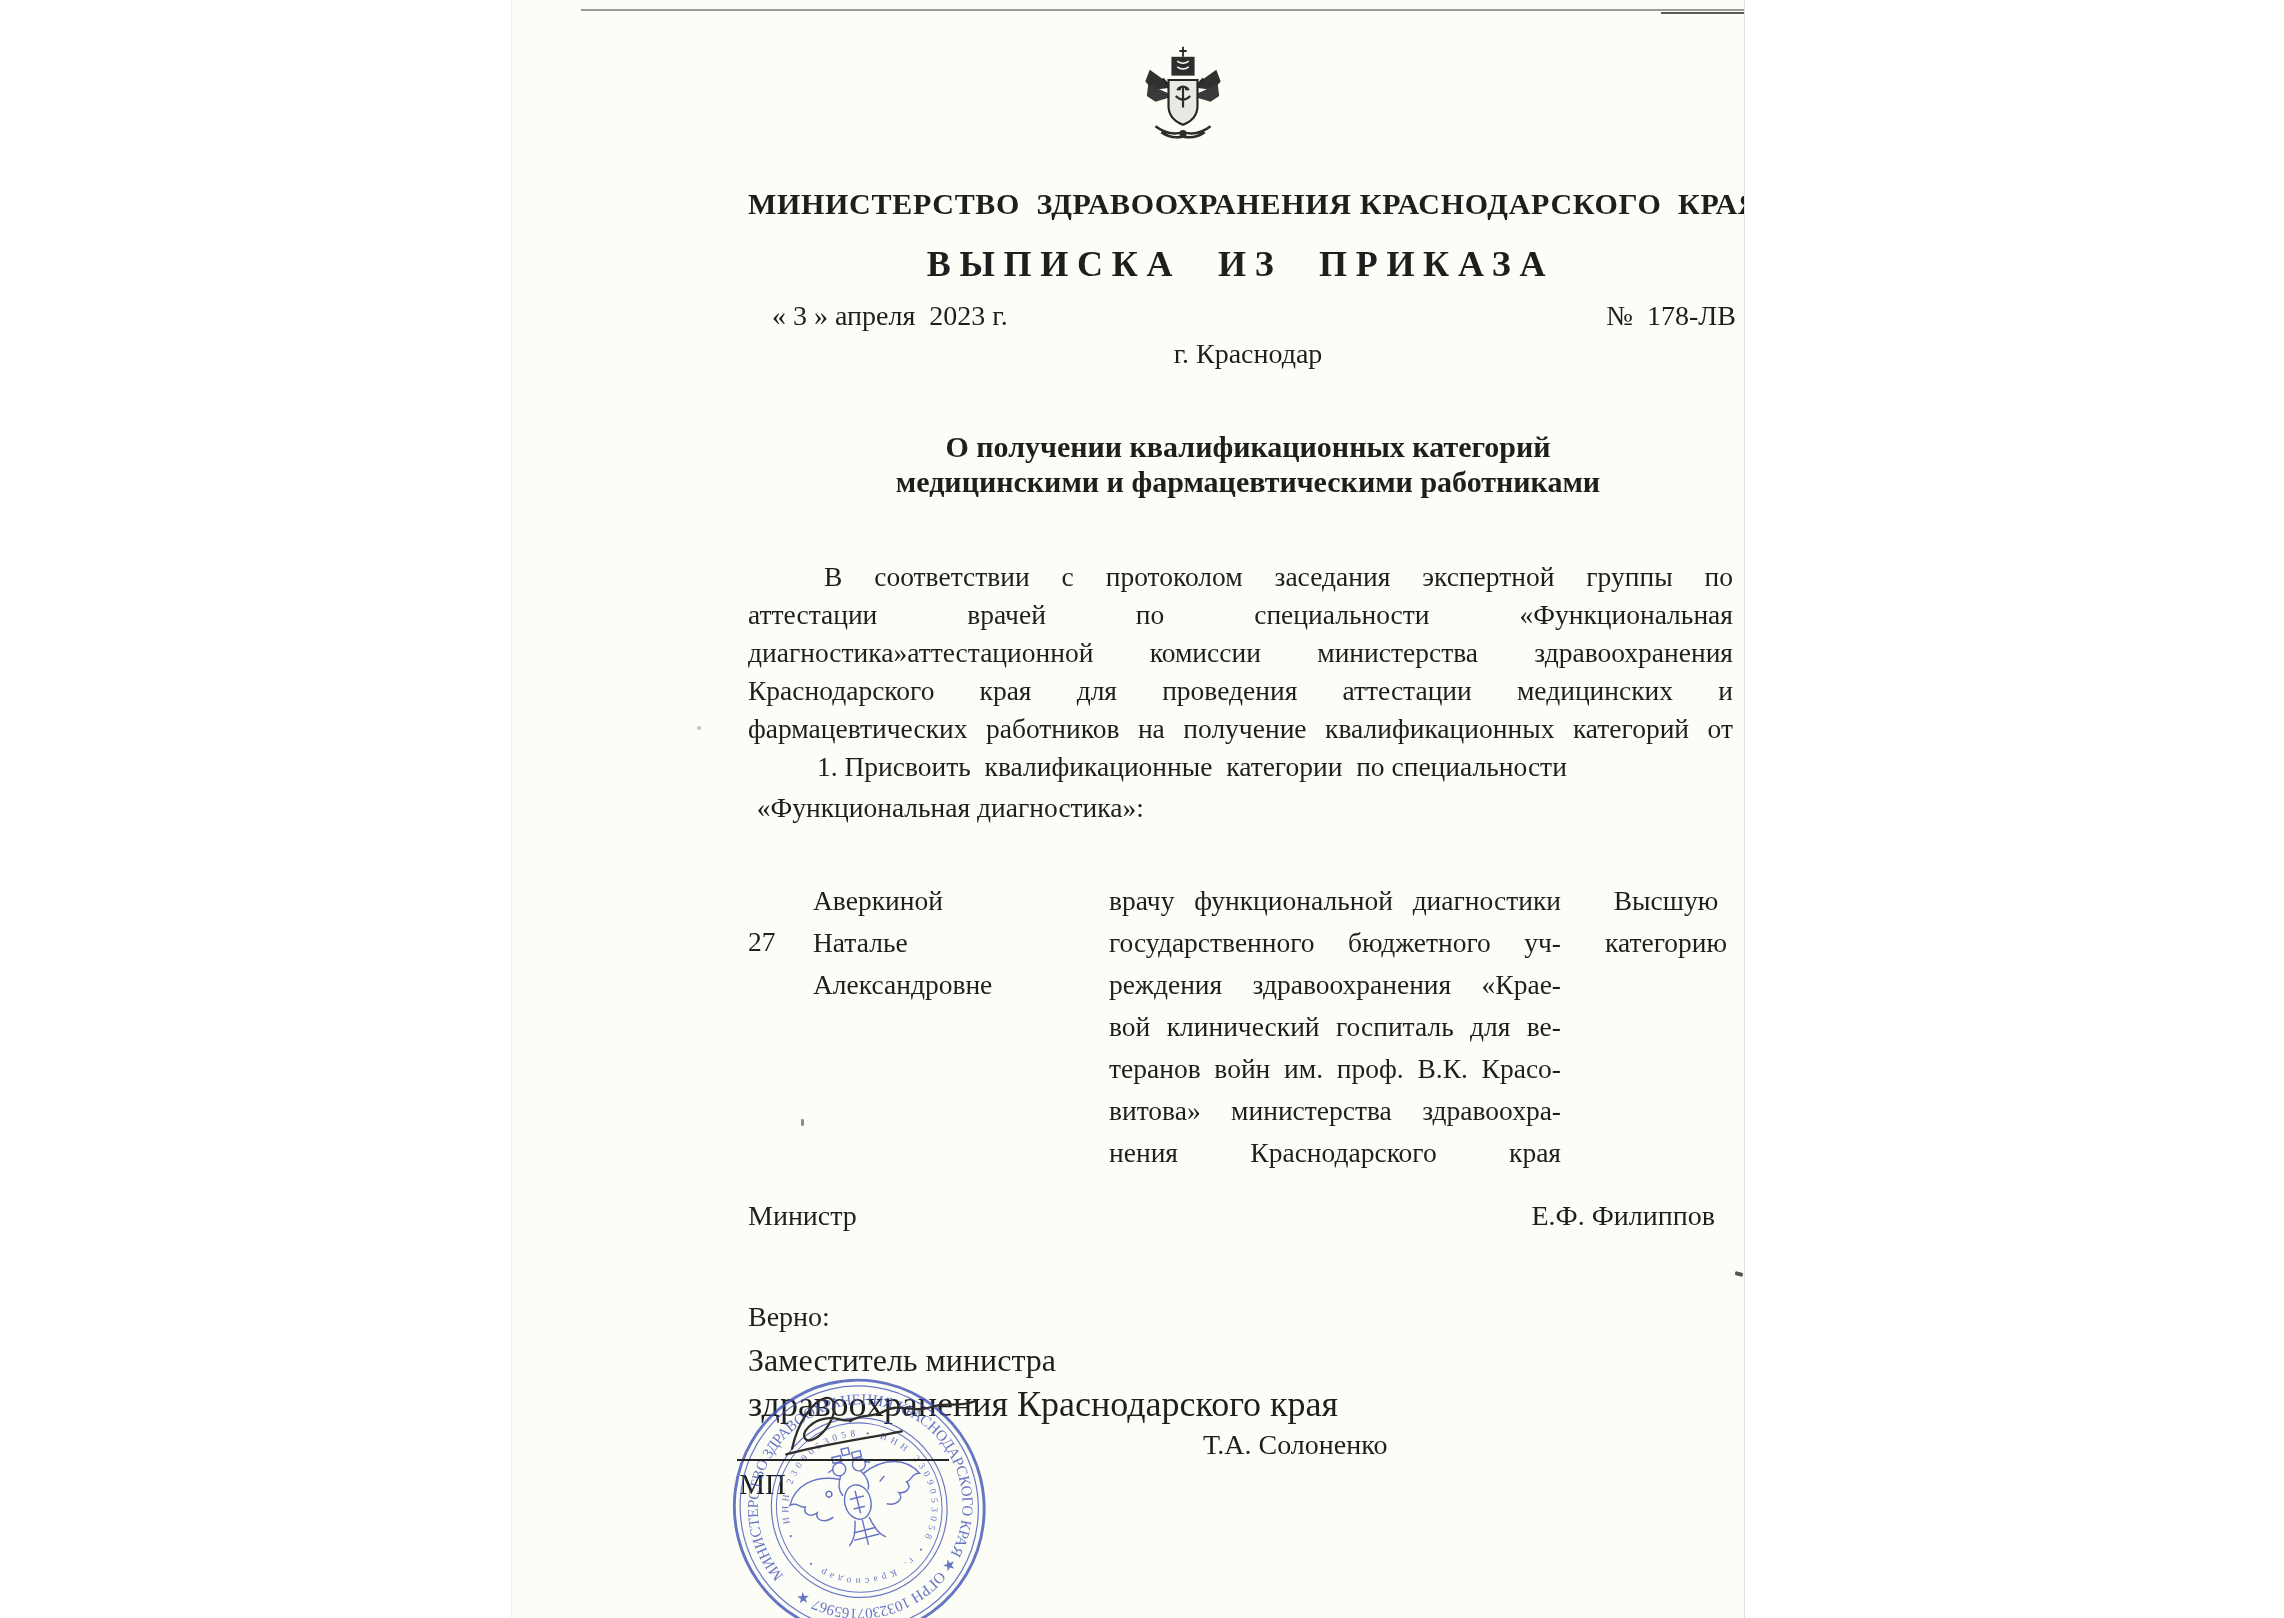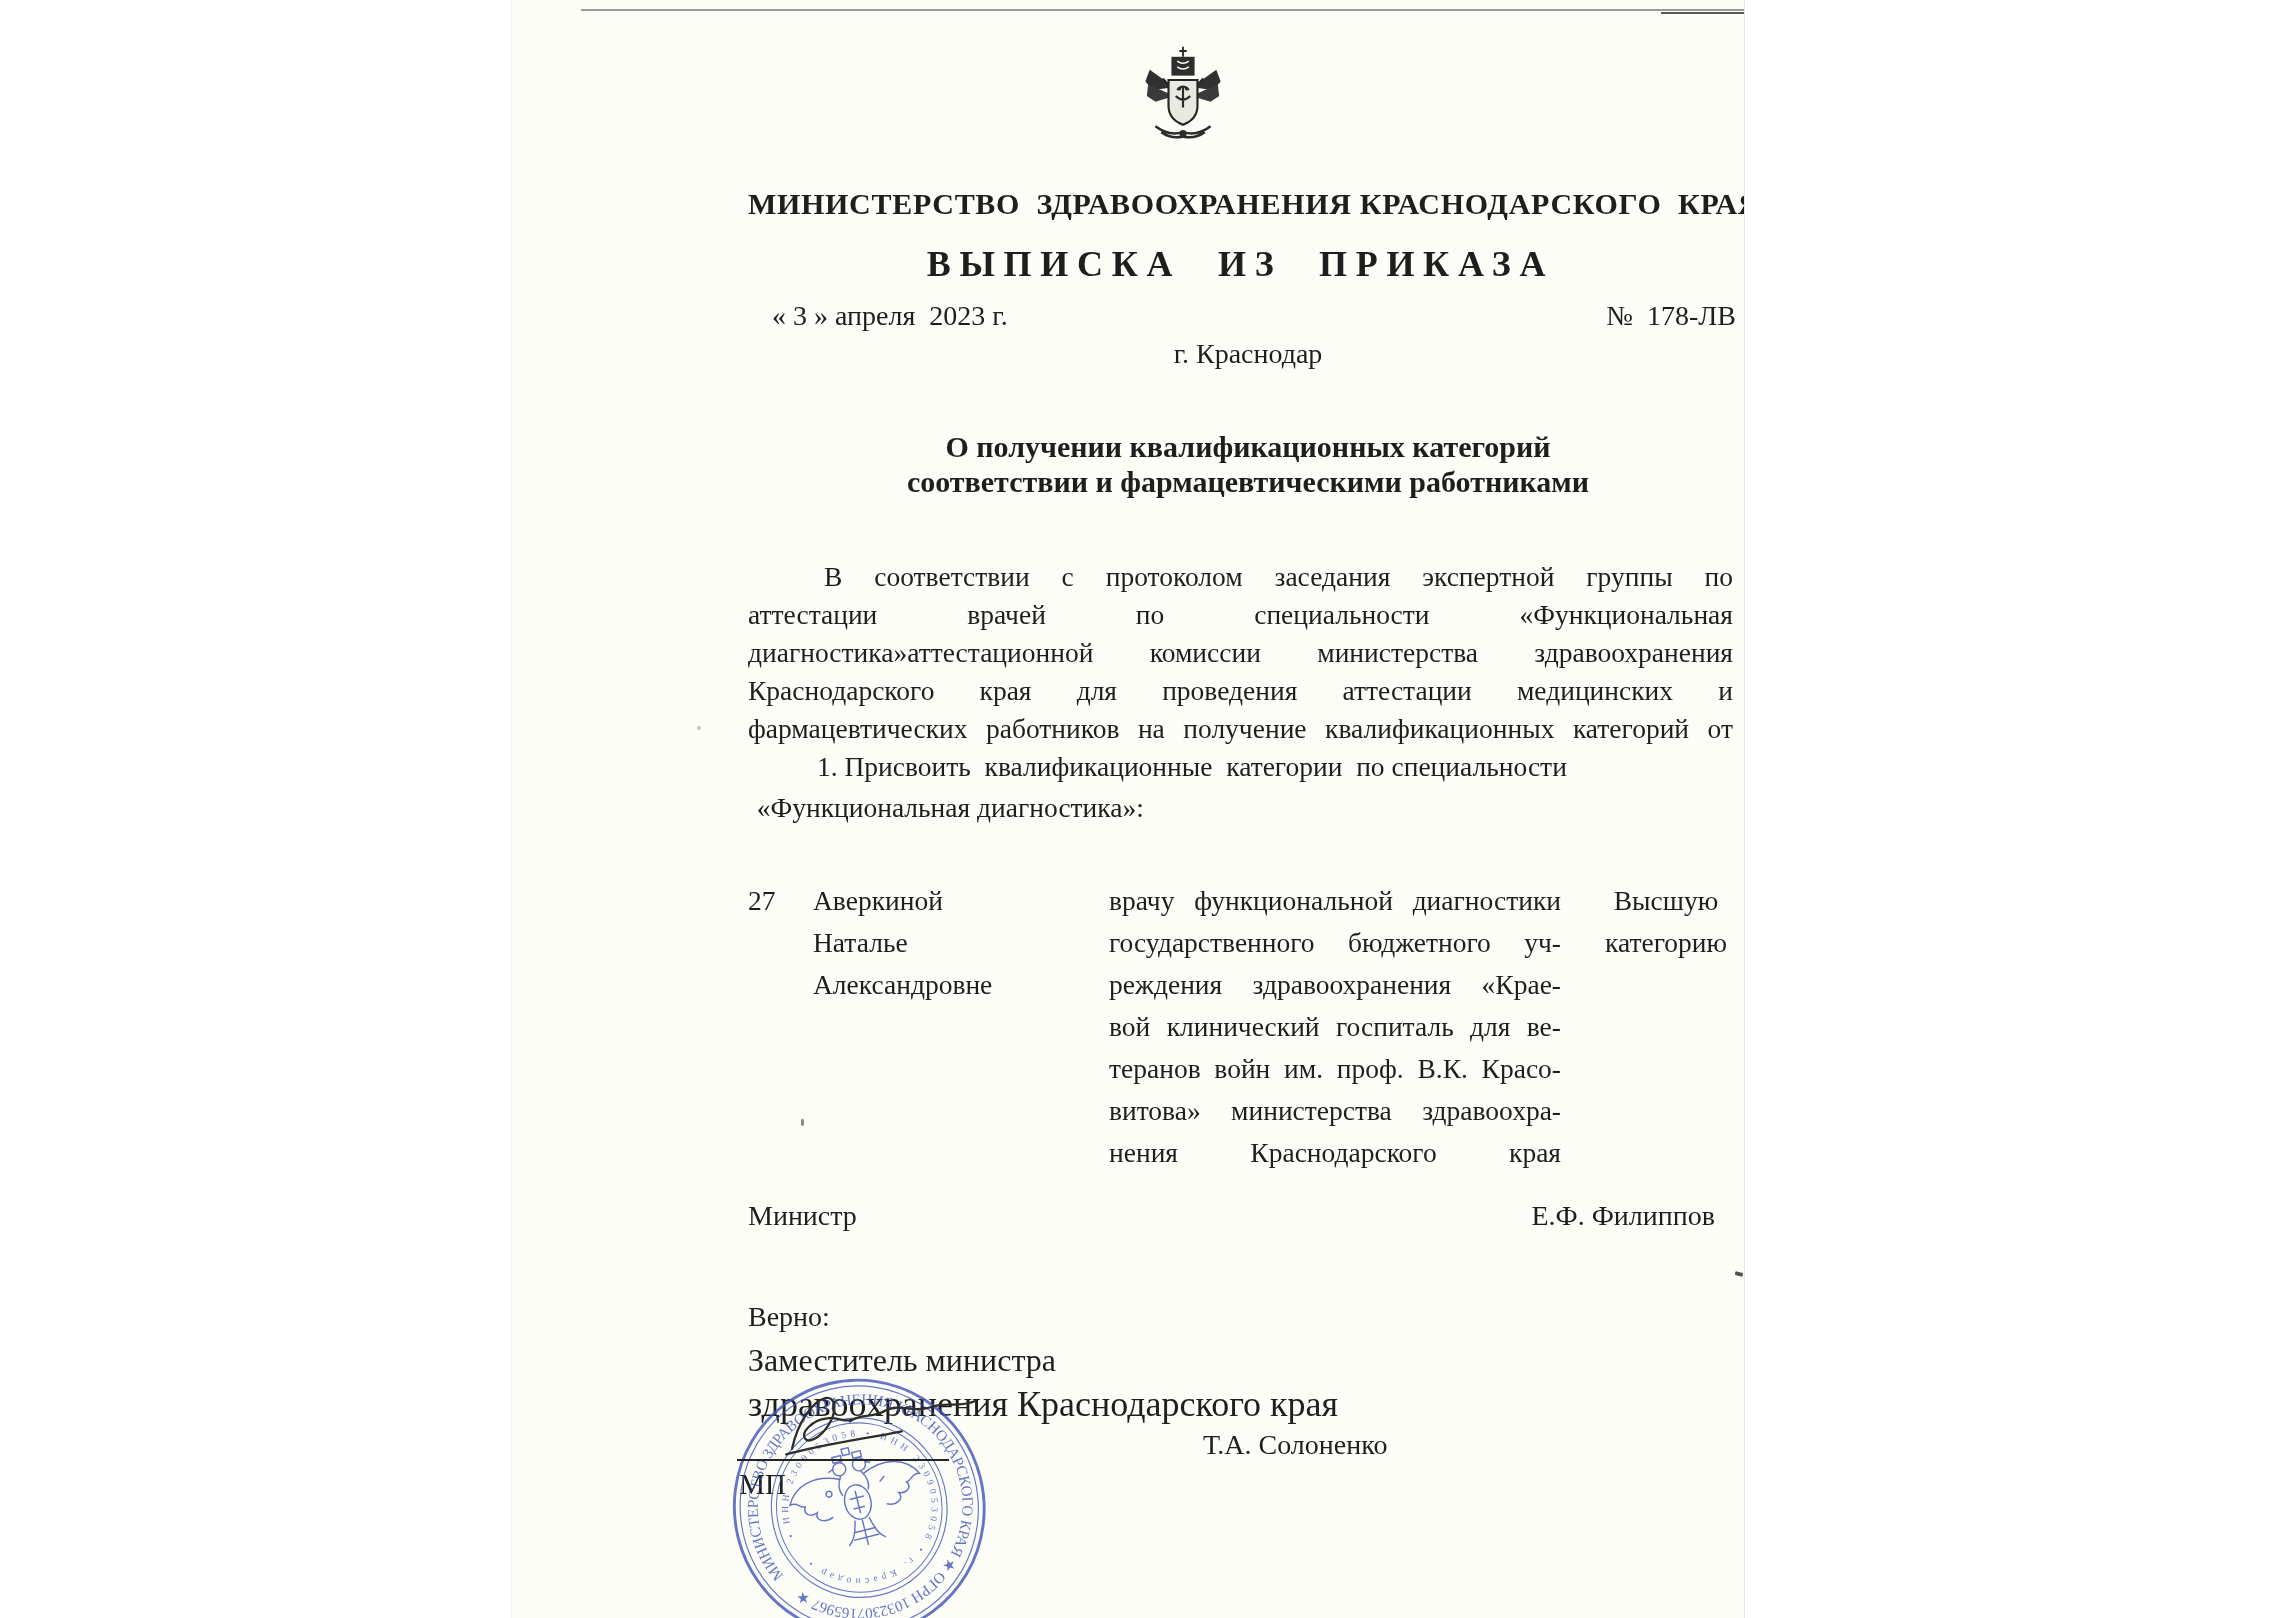--- a/index.html
+++ b/index.html
@@ -26,21 +26,21 @@
   .subject{left:0;top:429px;width:1000px;font-size:30px;font-weight:bold;line-height:35px;}
   .para{left:0;top:558px;width:985px;font-size:27.5px;}
   .para .ln{height:38px;line-height:38px;}
   .jflex{display:flex;justify-content:space-between;}
   .ln.indent{padding-left:76px;}
   .ln.item{padding-left:69px;}
   .ln.item2{padding-left:8.7px;}
   .ln.gap{height:41px;}
   .tbl{left:0;top:880px;width:985px;height:304px;font-size:27.5px;}
   .tbl .col{position:absolute;top:0;line-height:42px;}
-  .col-num{left:0;width:51px;}
+  .col-num{left:0;width:51px;margin-top:41px;}
   .col-name{left:65px;width:246px;}
   .col-desc{left:361px;width:452px;}
   .col-desc .dln{height:42px;line-height:42px;}
   .col-cat{left:849px;width:138px;}
   .minrow{left:0;top:1200px;width:967px;display:flex;justify-content:space-between;font-size:28px;}
   .verno{left:0;top:1301px;font-size:28px;}
   .dep1{left:0;top:1342px;font-size:32px;}
   .dep2{left:0;top:1383px;font-size:36px;}
   .solon{left:455px;top:1429px;font-size:28px;}
   .mp{left:-8.7px;top:1468px;font-size:29px;}
@@ -95,21 +95,21 @@
 
     <div class="abs daterow">
       <span class="pre">« 3 » апреля  2023 г.</span>
       <span class="pre">№  178-ЛВ</span>
     </div>
 
     <div class="abs city center">г. Краснодар</div>
 
     <div class="abs subject center">
       <div>О получении квалификационных категорий</div>
-      <div>соответствии и фармацевтическими работниками</div>
+      <div>медицинскими и фармацевтическими работниками</div>
     </div>
 
     <div class="abs para">
       <div class="ln jflex indent">
           <span>В</span>
           <span>соответствии</span>
           <span>с</span>
           <span>протоколом</span>
           <span>заседания</span>
           <span>экспертной</span>

